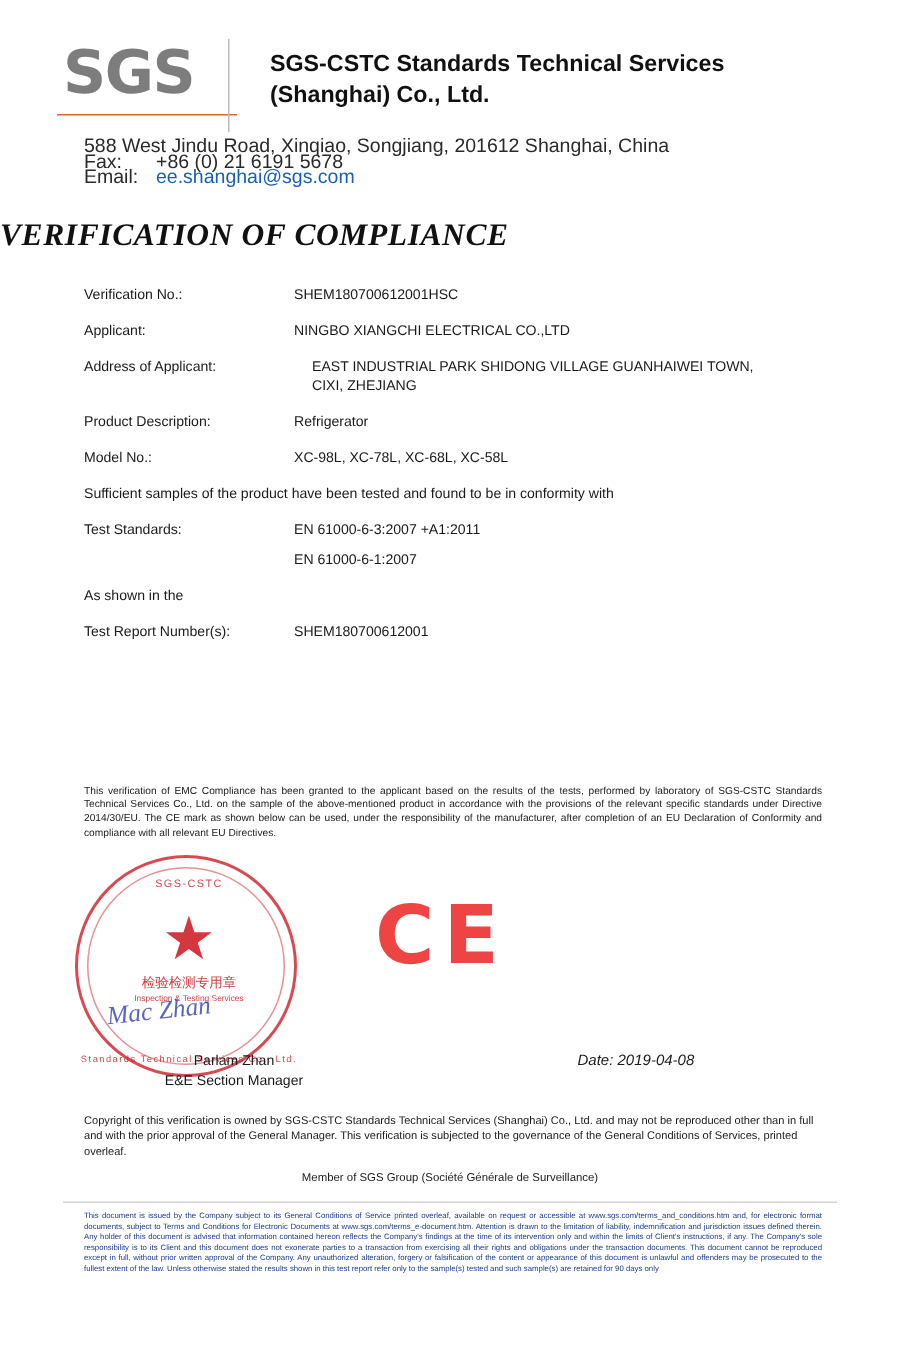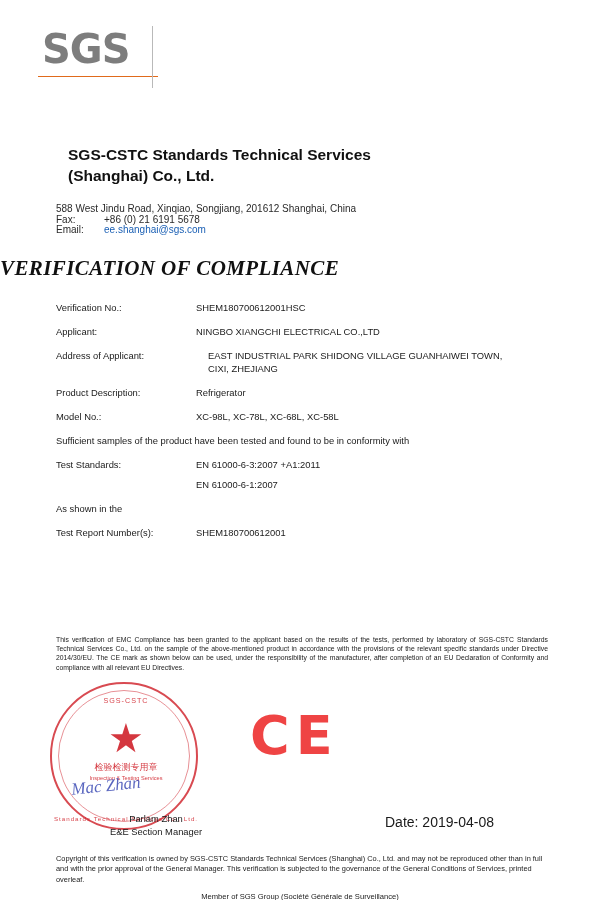--- a/index.html
+++ b/index.html
@@ -15,21 +15,20 @@
     width: 600px; height: 900px;
     background: #ffffff;
     overflow: hidden;
   }
 
   
   .header {
     display: flex;
     align-items: flex-start;
     padding: 24px 30px 0 42px;
-    flex-direction: column;
   }
   .logo-block {
     width: 112px;
     flex: 0 0 112px;
     position: relative;
     padding-top: 4px;
   }
   .logo-text {
     font-family: "DejaVu Sans", sans-serif;
     font-weight: bold;
@@ -60,21 +59,21 @@
     font-family: "Liberation Sans", sans-serif;
     font-weight: bold;
     font-size: 15.5px;
     line-height: 21px;
     color: #111111;
   }
 
   
   .address {
     margin: 18px 0 4px 56px;
-    font-size: 10px;
+    font-size: 13px;
     line-height: 10.5px;
     color: #2a2a2a;
   }
   .addr-line { white-space: nowrap; }
   .addr-row { display: flex; }
   .addr-label { width: 48px; flex: 0 0 48px; }
   .addr-val { flex: 1; }
   .addr-email { color: #1a5fb4; text-decoration: none; }
 
   
@@ -216,21 +215,22 @@
     top: 0;
     font-size: 9.4px;
     line-height: 13px;
     text-align: center;
     width: 140px;
   }
   .sig-date {
     position: absolute;
     left: 385px;
     top: 2px;
-    font-size: 14px;
+    font-size: 10px;
+    font-style: italic;
   }
 
   
   .copyright {
     margin: 8px 0 0 56px;
     width: 492px;
     font-size: 7.4px;
     line-height: 10.2px;
     color: #1a1a1a;
   }

